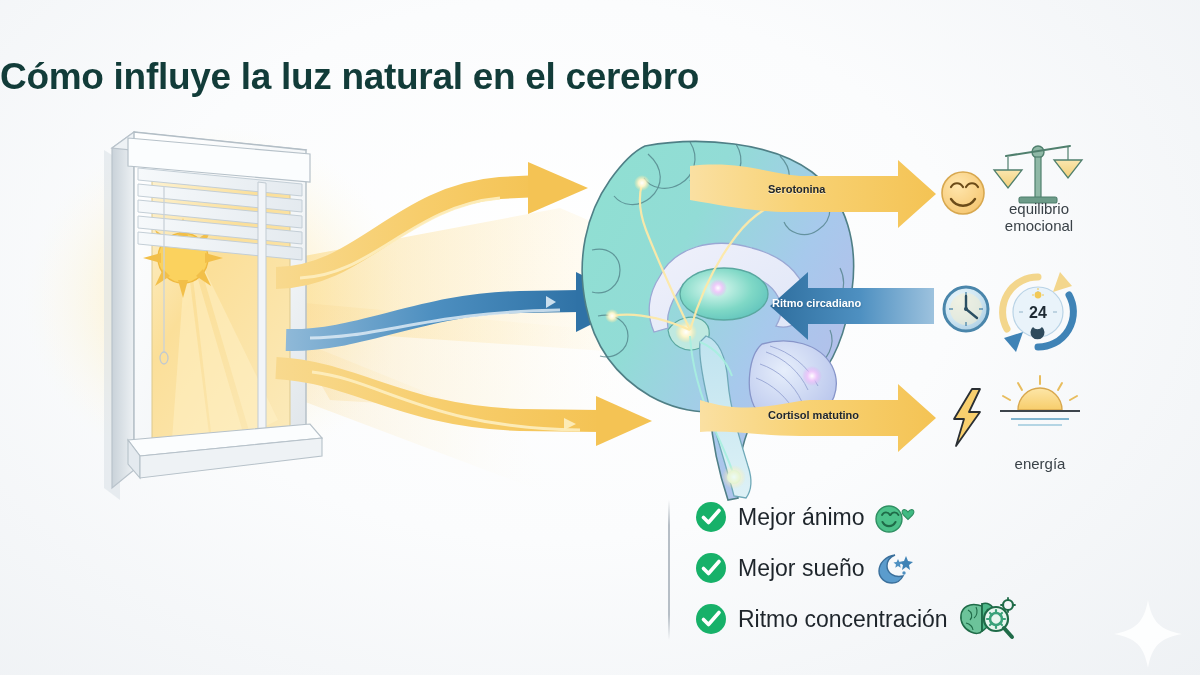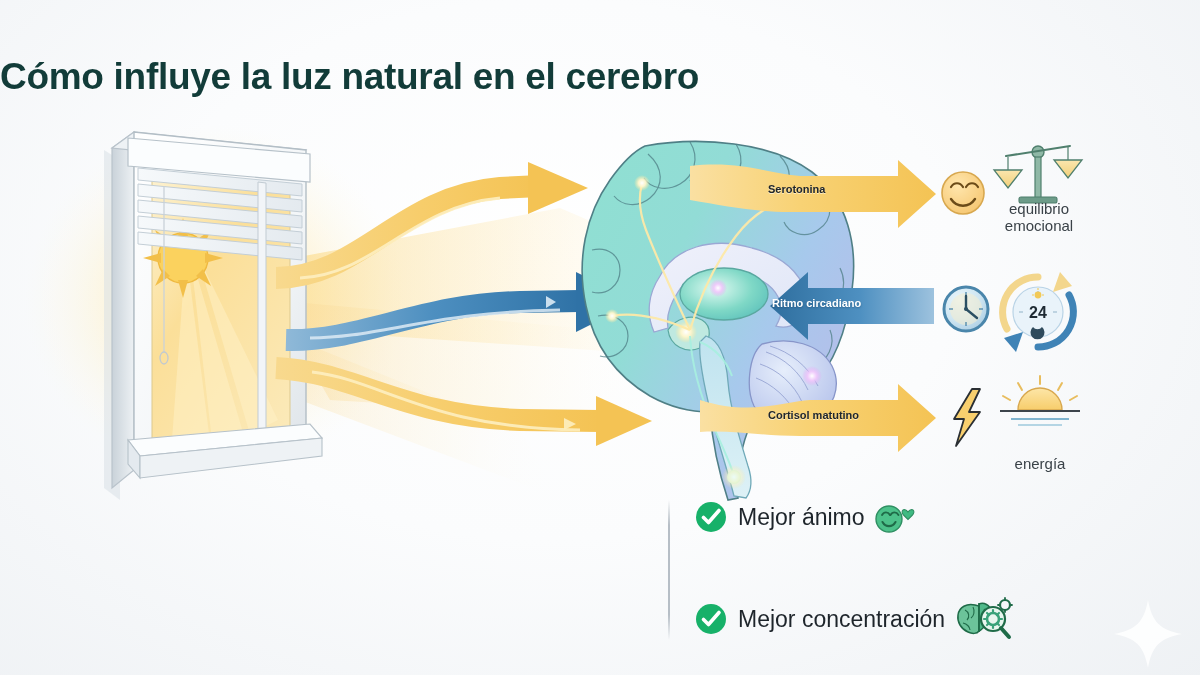--- a/index.html
+++ b/index.html
@@ -469,27 +469,43 @@
         <svg width="44" height="34" viewBox="0 0 44 34">
           <circle cx="16" cy="19" r="13" fill="#4cc18a" stroke="#2f8f62" stroke-width="1.4"></circle>
           <path d="M9 15 C11 11.5, 15 11.5, 17 15" fill="none" stroke="#1f6b48" stroke-width="1.9" stroke-linecap="round"></path>
           <path d="M17.5 15 C19.5 11.5, 23.5 11.5, 25.5 15" fill="none" stroke="#1f6b48" stroke-width="1.9" stroke-linecap="round"></path>
           <path d="M9.5 22 C12.5 27.5, 19.5 27.5, 22.5 22" fill="none" stroke="#1f6b48" stroke-width="2.1" stroke-linecap="round"></path>
           <path d="M35 12 C31 7, 26.5 11, 31 15.5 L35 19.5 L39 15.5 C43.5 11, 39 7, 35 12 Z" fill="#3fba82" stroke="#2f8f62" stroke-width="1.1"></path>
         </svg>
       </span>
     </div>
 
+    <div class="benefit-row" style="top:51px;">
+      <svg width="34" height="34" viewBox="0 0 34 34">
+        <circle cx="17" cy="17" r="15" fill="#17b169"></circle>
+        <path d="M9.5 17.5 L14.5 22.5 L25 10.5" fill="none" stroke="#ffffff" stroke-width="3.6" stroke-linecap="round" stroke-linejoin="round"></path>
+      </svg>
+      <span class="benefit-text">Mejor sueño</span>
+      <span class="benefit-emoji">
+        <svg width="44" height="34" viewBox="0 0 44 34">
+          <path d="M22 4 C13 5, 6 12, 6 20 C 6 27, 12 32, 19 32 C 24 32, 28 29, 30 25
+                   C 21 27, 14 22, 14 15 C 14 10, 17 6, 22 4 Z" fill="#5b9ccd" stroke="#3a6f9b" stroke-width="1.4"></path>
+          <polygon points="33,5 35,10 40,11 36,14 37,19 33,16 29,19 30,14 26,11 31,10" fill="#3f83b6"></polygon>
+          <polygon points="25,8 26.4,11 29.5,11.6 27,13.6 27.7,16.8 25,15 22.3,16.8 23,13.6 20.5,11.6 23.6,11" fill="#4e90c1"></polygon>
+          <circle cx="31" cy="22" r="1.7" fill="#4e90c1"></circle>
+        </svg>
+      </span>
+    </div>
 
     <div class="benefit-row" style="top:102px;">
       <svg width="34" height="34" viewBox="0 0 34 34">
         <circle cx="17" cy="17" r="15" fill="#17b169"></circle>
         <path d="M9.5 17.5 L14.5 22.5 L25 10.5" fill="none" stroke="#ffffff" stroke-width="3.6" stroke-linecap="round" stroke-linejoin="round"></path>
       </svg>
-      <span class="benefit-text">Mejor concentración</span>
+      <span class="benefit-text">Ritmo concentración</span>
       <span class="benefit-emoji">
         <svg width="60" height="44" viewBox="0 0 60 44">
 
           <path d="M22 8 C14 6, 6 10, 5 18 C 4 25, 8 32, 15 35 C 19 37, 24 37, 26 34 L26 9 Z" fill="#6cc39a" stroke="#1f6b48" stroke-width="1.5"></path>
           <path d="M26 7 C31 5, 37 8, 38 14 C 39 20, 36 26, 31 30 C 29 32, 27 34, 26 34 Z" fill="#4fb98a" stroke="#1f6b48" stroke-width="1.5"></path>
           <g fill="none" stroke="#1f6b48" stroke-width="1.1">
             <path d="M12 13 C16 15, 17 20, 14 23"></path>
             <path d="M10 26 C14 27, 17 30, 17 33"></path>
             <path d="M20 10 C22 14, 21 19, 18 21"></path>
             <path d="M31 12 C34 15, 33 20, 30 22"></path>

